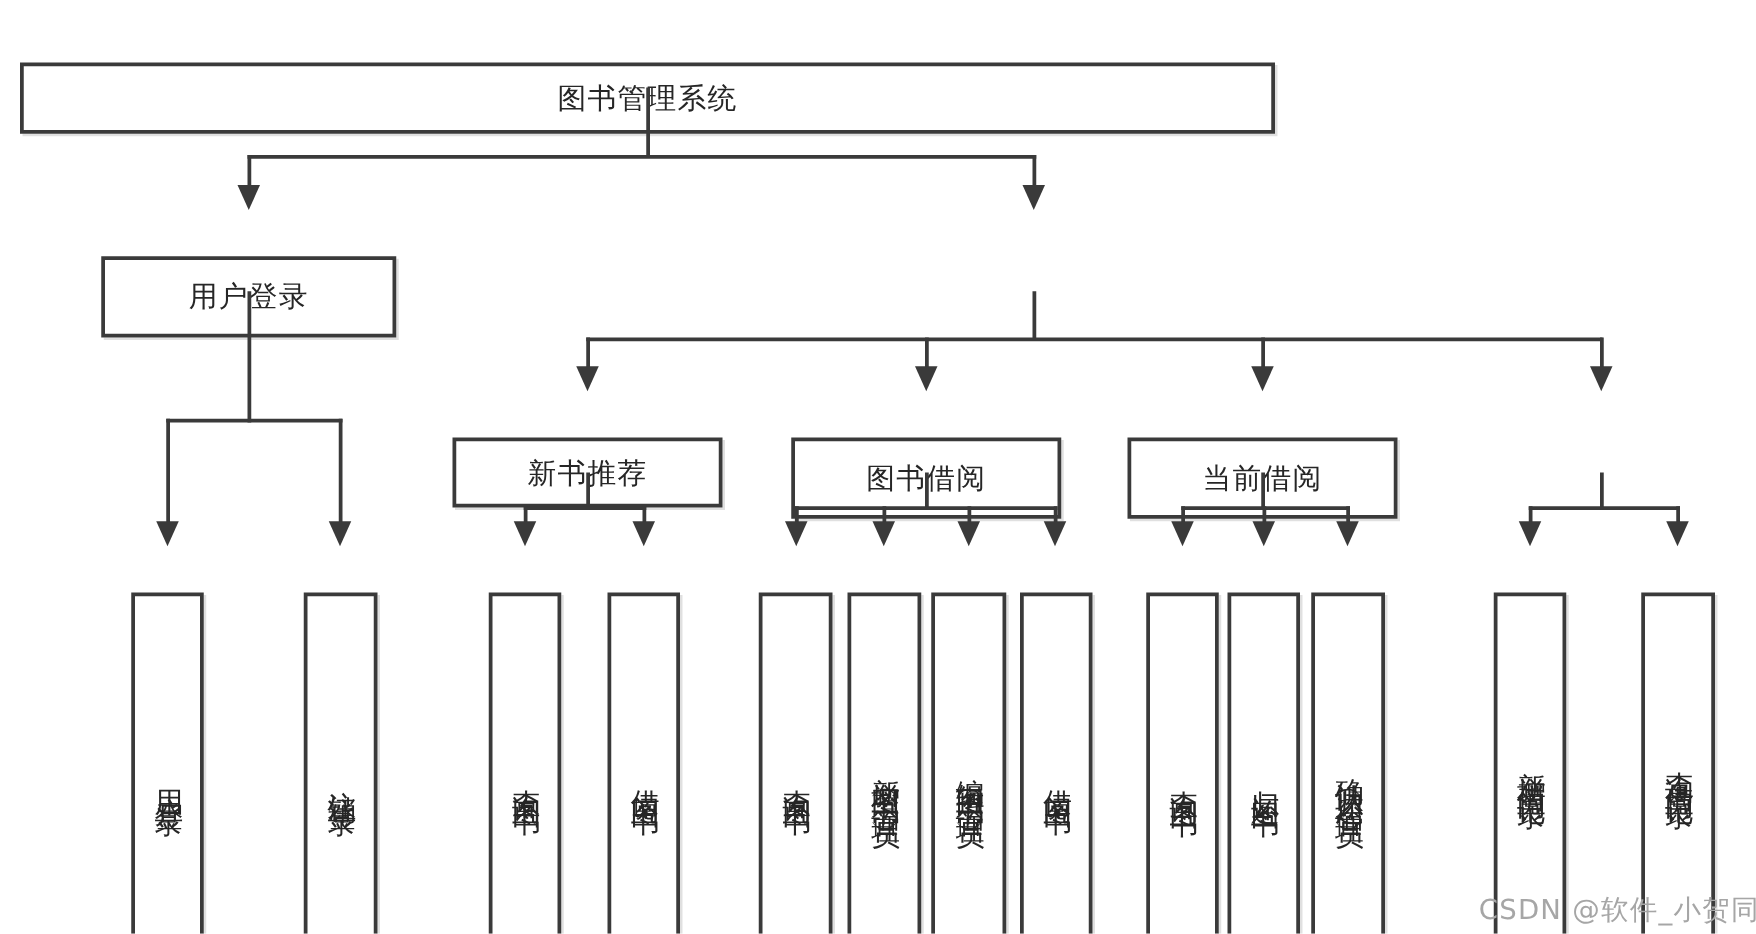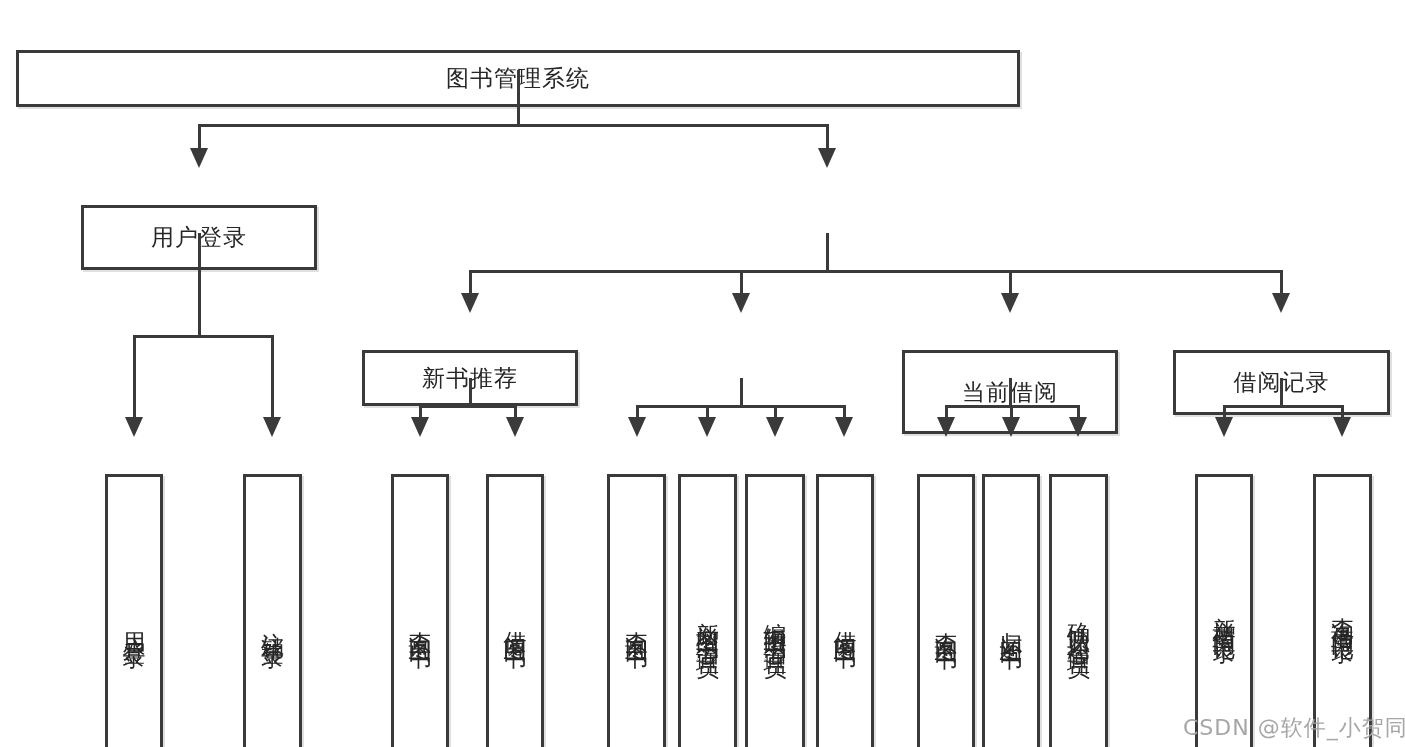--- a/index.html
+++ b/index.html
@@ -93,22 +93,22 @@
   <div class="vline" style="left:469px; top:270px; height:26px;"></div>
   <div class="arr" style="left:461px; top:293px;"></div>
   <div class="vline" style="left:740px; top:270px; height:26px;"></div>
   <div class="arr" style="left:732px; top:293px;"></div>
   <div class="vline" style="left:1009px; top:270px; height:26px;"></div>
   <div class="arr" style="left:1001px; top:293px;"></div>
   <div class="vline" style="left:1280px; top:270px; height:26px;"></div>
   <div class="arr" style="left:1272px; top:293px;"></div>
 
   <div class="box" style="left:362px; top:313px; width:216px; height:56px;">新书推荐</div>
-  <div class="box" style="left:902px; top:313px; width:216px; height:84px;">当前借阅</div>
-  <div class="box" style="left:1173px; top:313px; width:217px; height:65px;">借阅记录</div>
+  <div class="box" style="left:633px; top:313px; width:216px; height:65px;">图书借阅</div>
+  <div class="box" style="left:902px; top:313px; width:216px; height:65px;">当前借阅</div>
 
   <div class="vline" style="left:469px; top:378px; height:29px;"></div>
   <div class="hline" style="left:419px; top:405px; width:98px;"></div>
   <div class="vline" style="left:419px; top:405px; height:15px;"></div>
   <div class="arr" style="left:411px; top:417px;"></div>
   <div class="vline" style="left:514px; top:405px; height:15px;"></div>
   <div class="arr" style="left:506px; top:417px;"></div>
 
   <div class="vline" style="left:740px; top:378px; height:29px;"></div>
   <div class="hline" style="left:636px; top:405px; width:210px;"></div>

